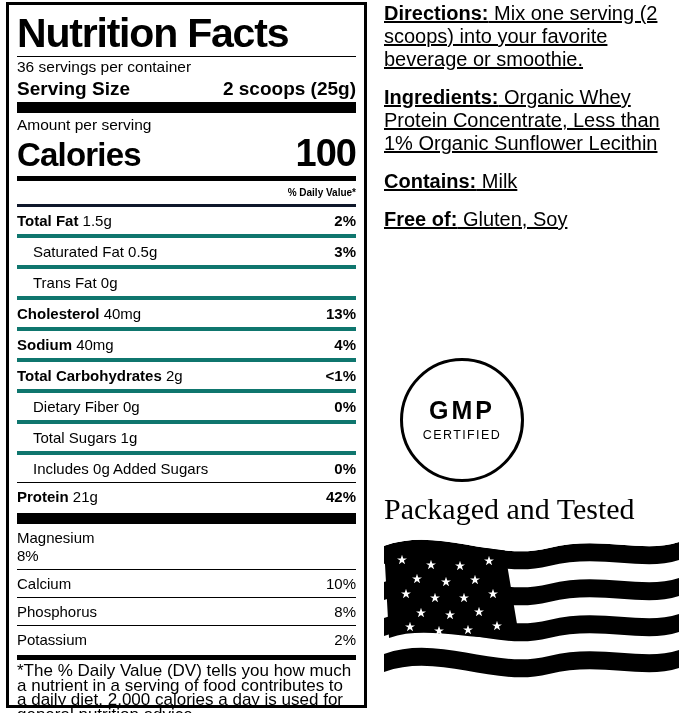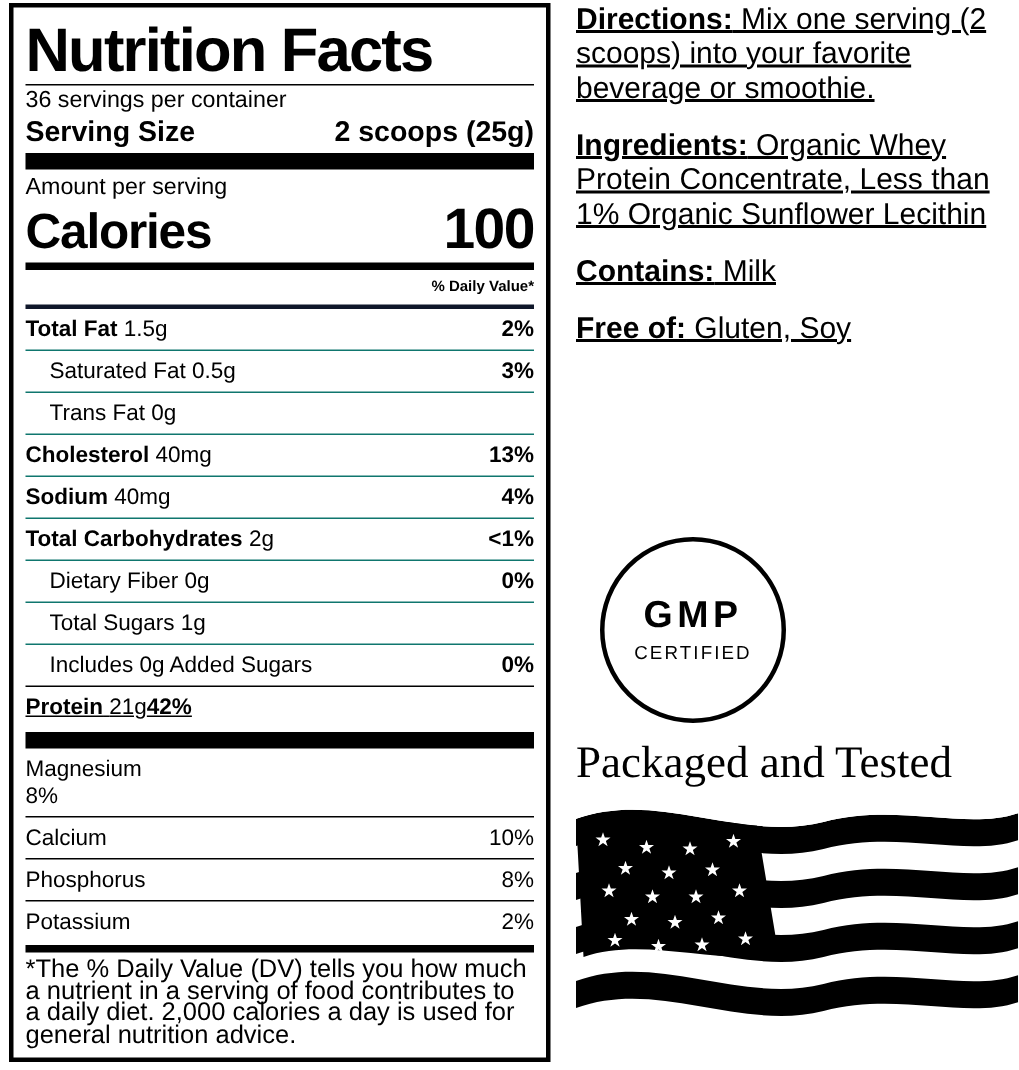--- a/index.html
+++ b/index.html
@@ -80,36 +80,36 @@
     padding: 3px 0 2px 0;
   }
 
   .nf-row {
     display: flex;
     justify-content: space-between;
     align-items: baseline;
     font-size: 15px;
     line-height: 18px;
     padding: 5px 0 4px 0;
-    border-top: 1px solid #0f766e;
+    border-top: 4px solid #0f766e;
   }
   .nf-row.first { border-top: 3px solid #0f172a; }
   .nf-row .lbl { flex: 1 1 auto; }
   .nf-row .val { flex: 0 0 auto; font-weight: bold; padding-left: 8px; }
   .indent-1 { padding-left: 16px; }
   .indent-2 { padding-left: 16px; }
 
   .nf-protein {
     display: flex;
+    justify-content: space-between;
     align-items: baseline;
     font-size: 15px;
     line-height: 18px;
     padding: 5px 0 4px 0;
     border-top: 1px solid #000;
-    text-decoration: underline;
   }
   .nf-protein .val { font-weight: bold; }
 
   .nf-micro {
     display: flex;
     justify-content: space-between;
     align-items: baseline;
     font-size: 15px;
     line-height: 18px;
     padding: 5px 0 4px 0;

